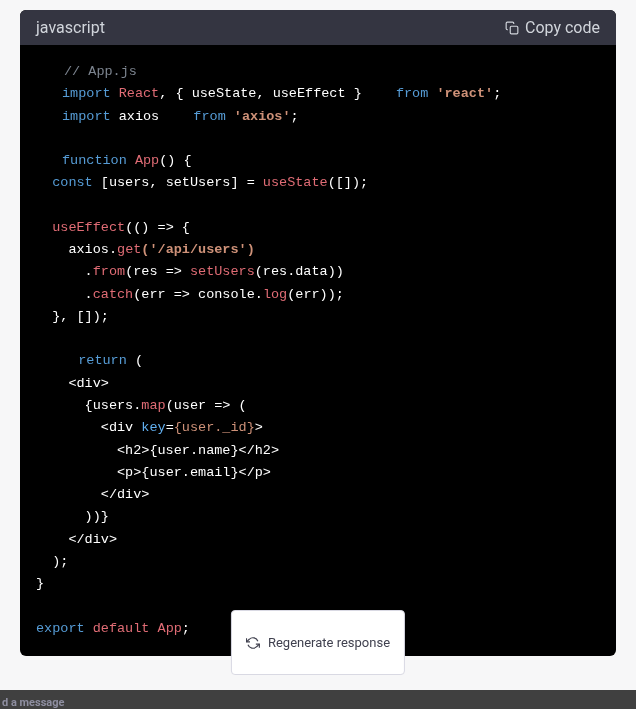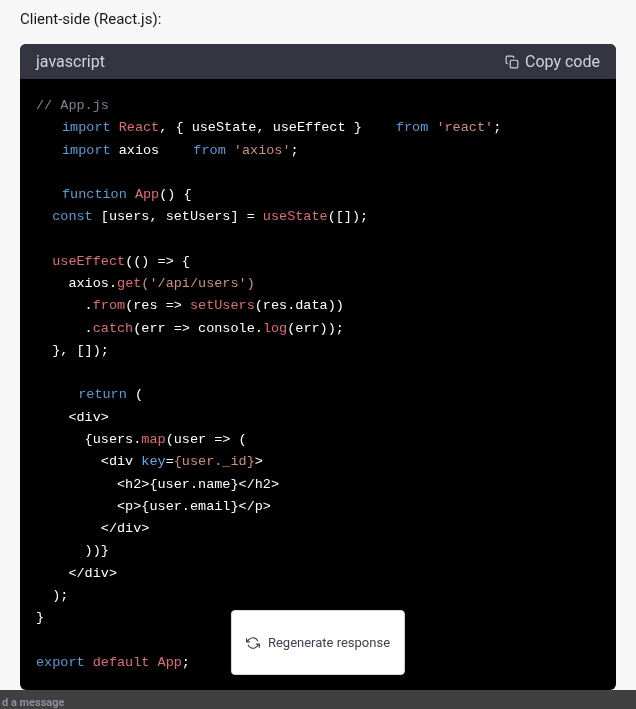--- a/index.html
+++ b/index.html
@@ -61,24 +61,24 @@
       font-size: 13.5px;
       line-height: 1.65;
       color: #ffffff;
       overflow-x: auto;
     }
     .code-body pre {
       margin: 0;
       white-space: pre;
       font-family: inherit;
     }
-    .c-comment { color: #7d8590; }
+    .c-comment { color: #7d8590; margin-left: 28px; }
     .c-keyword { color: #569cd6; margin-left: 26px; }
     .c-import-name { color: #ffffff; }
-    .c-string { color: #ce9178; }
+    .c-string { color: #ce9178; font-weight: bold; }
     .c-function-name { color: #e06c75; }
     .c-punct { color: #ffffff; }
     .c-const { color: #569cd6; }
     .c-var { color: #ffffff; }
     .c-method-red { color: #e06c75; }
     .c-tag { color: #ffffff; }
     .c-attr { color: #61afef; }
     .c-attr-val { color: #ce9178; }
     .c-export { color: #569cd6; }
     .c-default { color: #e06c75; }
@@ -112,21 +112,20 @@
       color: #8e8ea0;
       font-size: 11px;
       background: #404040;
       font-weight: bold;
     }
   </style>
 </head>
 <body>
 
 <div class="content-area">
-  <div class="section-title">Client-side (React.js):</div>
 
   <div class="code-block">
     <div class="code-header">
       <span class="code-lang">javascript</span>
       <button class="copy-button">
         <svg class="copy-icon" viewBox="0 0 24 24" fill="none" stroke="#d1d5db" stroke-width="2">
           <rect x="9" y="9" width="13" height="13" rx="2"></rect>
           <path d="M5 15H4a2 2 0 0 1-2-2V4a2 2 0 0 1 2-2h9a2 2 0 0 1 2 2v1"></path>
         </svg>
         <span>Copy code</span>

